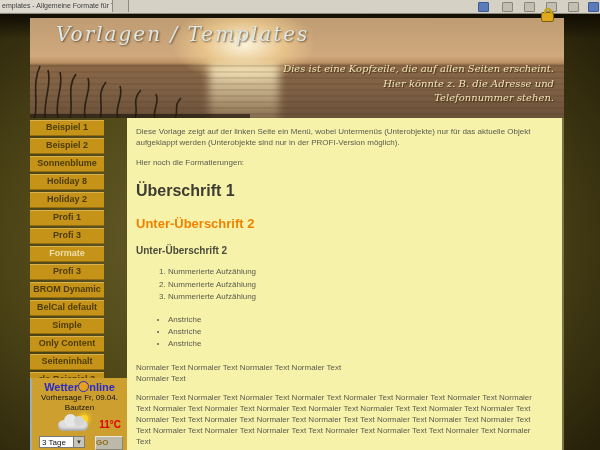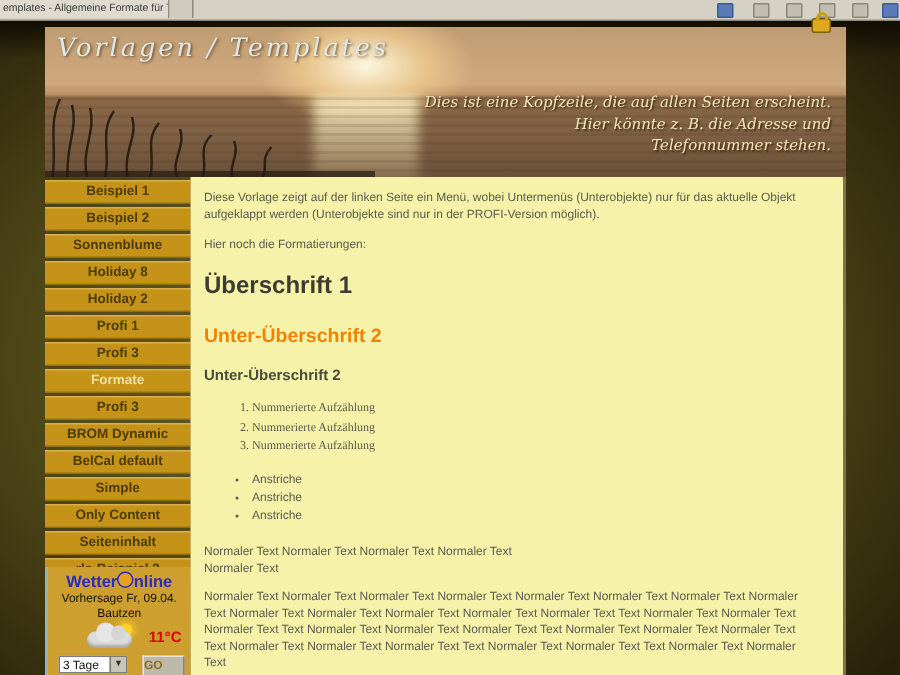--- a/index.html
+++ b/index.html
@@ -34,30 +34,30 @@
   .header{position:absolute;left:30px;top:18px;width:534px;height:100px;overflow:hidden;
     background:
       radial-gradient(ellipse 100px 55px at 40% 26%, rgba(255,250,228,.95) 0%, rgba(250,216,150,.6) 40%, rgba(250,216,150,0) 72%),
       linear-gradient(to bottom,#bf9c72 0%,#d0a97e 38%,#b98f62 45%,#8a6746 47%,#7e6044 72%,#6a5138 100%);}
   .sun-reflect{position:absolute;left:40%;top:46%;width:70px;height:58%;
     transform:translateX(-50%);
     background:linear-gradient(to bottom,rgba(255,242,200,.85),rgba(255,220,160,.15));
     filter:blur(4px);}
   .sea-lines{position:absolute;left:0;top:47%;width:100%;height:53%;
     background:repeating-linear-gradient(to bottom,rgba(60,40,25,.12) 0 2px,rgba(0,0,0,0) 2px 6px);}
-  .header-title{position:absolute;left:8px;top:4px;font-family:"DejaVu Serif",serif;
-    font-style:italic;font-size:17px;letter-spacing:2px;color:#dde8e6;
+  .header-title{position:absolute;left:26px;top:4px;font-family:"DejaVu Serif",serif;
+    font-style:italic;font-size:20px;letter-spacing:2px;color:#dde8e6;
     text-shadow:1px 1px 2px rgba(80,55,30,.8);}
   .tagline{position:absolute;right:10px;top:44px;text-align:right;
     font-family:"DejaVu Serif",serif;font-style:italic;font-size:10px;line-height:1.45;
     color:#f4e4b6;text-shadow:1px 1px 1px rgba(60,40,20,.9);}
   .grass{position:absolute;left:0;bottom:0;}
 
   
-  .sidebar{position:absolute;left:30px;top:120px;width:97px;}
+  .sidebar{position:absolute;left:30px;top:120px;width:74px;}
   .mitem{height:14px;margin-bottom:2px;background:#c59318;
     border-top:1px solid rgba(255,235,180,.35);border-bottom:1px solid rgba(60,45,0,.35);
     text-align:center;font-size:9px;font-weight:bold;color:#4c3c04;line-height:13px;
     cursor:pointer;overflow:hidden;}
   .mitem.selected{color:#eee0a8;}
 
   
   .weather{position:absolute;left:30px;top:378px;width:97px;height:72px;
     background:#cc9f2e;border-left:2px solid #9ab0b6;box-sizing:border-box;
     text-align:center;overflow:hidden;}
@@ -88,21 +88,21 @@
     font-size:8px;font-weight:bold;color:#8a6d1f;text-align:left;line-height:11px;cursor:pointer;}
 
   
   .content{position:absolute;left:127px;top:118px;width:437px;height:332px;
     background:#f6f2aa;border-right:2px solid #7c7448;box-sizing:border-box;
     padding:9px 16px 0 9px;color:#5b5b4e;}
   .content p{margin:0 0 9px 0;font-size:8px;line-height:1.35;}
   .content h1{margin:14px 0 10px 0;font-size:16px;color:#3c3c30;}
   .content h2{margin:16px 0 10px 0;font-size:13px;color:#f08200;}
   .content h3{margin:14px 0 10px 0;font-size:10px;color:#4b4b3c;}
-  .content ol{margin:0 0 10px 0;padding-left:32px;font-size:8px;line-height:1.55;font-family:Liberation Serif, serif;}
+  .content ol{margin:0 0 10px 0;padding-left:32px;font-size:8px;line-height:1.55;}
   .content ul{margin:0 0 12px 0;padding-left:32px;font-size:8px;line-height:1.55;}
   .p-tight{margin-bottom:0 !important;}
 </style>
 </head>
 <body>
 
 <div id="screen">
 
   <div class="topbar">
     <div class="tab">

